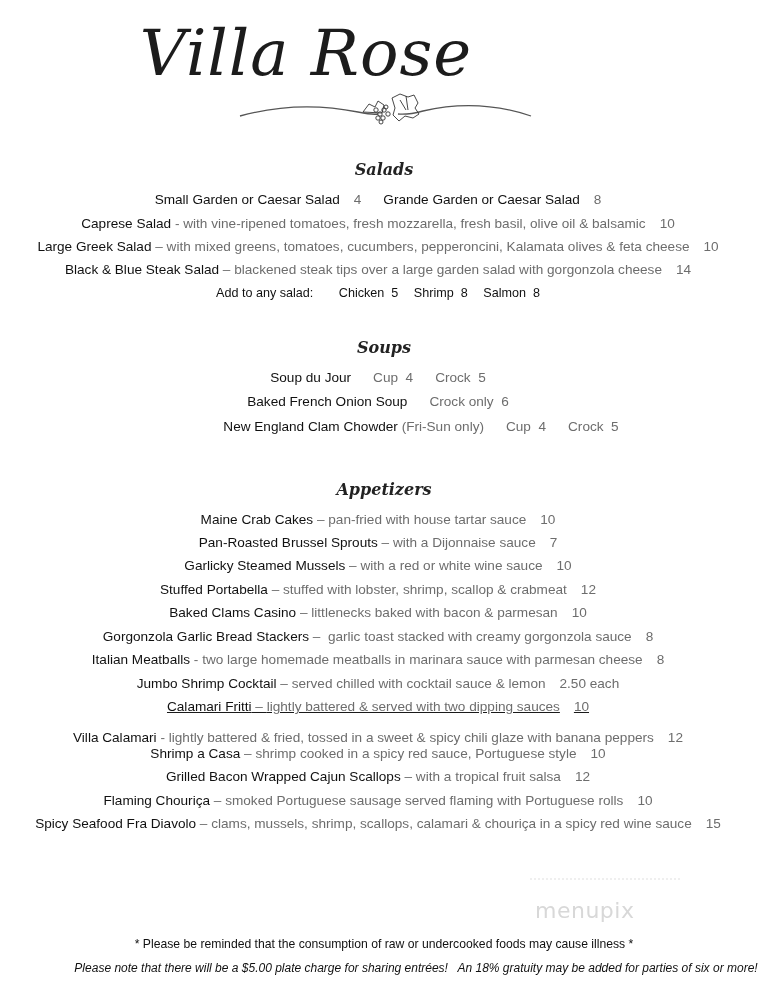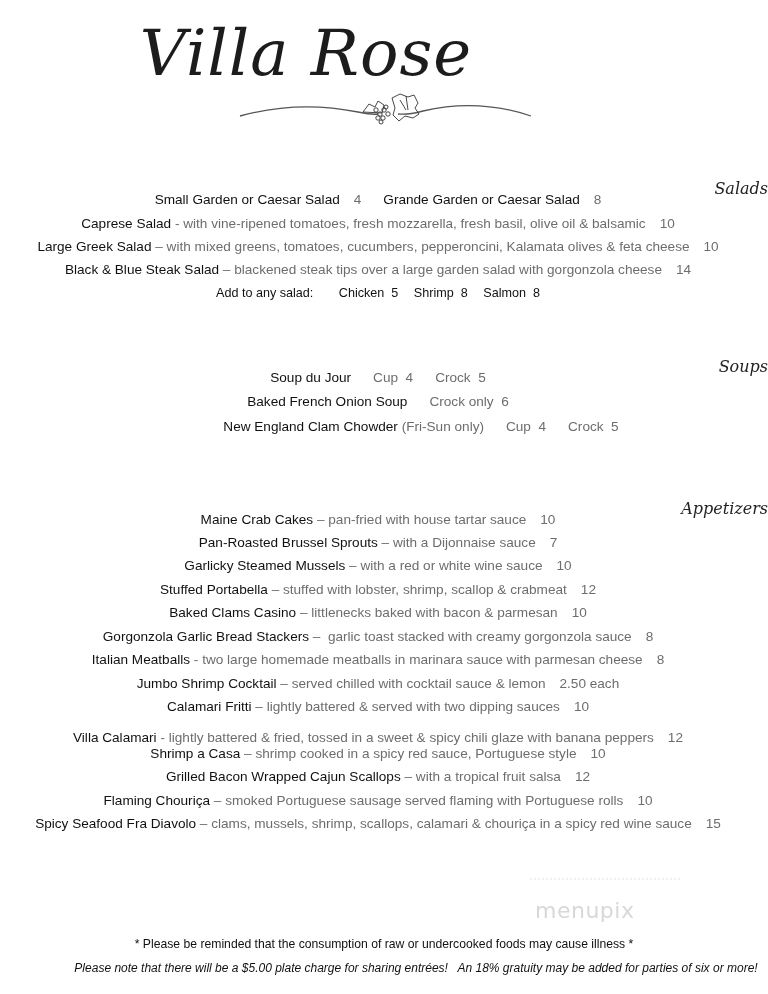--- a/index.html
+++ b/index.html
@@ -12,23 +12,23 @@
     position: absolute; left: 0; width: 612px; top: 14px;
     text-align: center;
     font-family: "DejaVu Serif", "Liberation Serif", serif;
     font-style: italic; font-size: 64px; line-height: 78px;
     color: #1c1c1c; letter-spacing: 1px;
   }
   .ornament {
     position: absolute; left: 238px; top: 86px; width: 295px; height: 40px;
   }
   .section-heading {
-    position: absolute; left: 0; width: 768px; text-align: right;
+    position: absolute; left: 0; width: 768px; text-align: center;
     font-family: "DejaVu Serif", "Liberation Serif", serif;
-    font-style: italic; font-weight: normal; font-size: 16px; color: #222; margin-top: 19px;
+    font-style: italic; font-weight: bold; font-size: 16px; color: #222;
   }
   .row {
     position: absolute; left: 12px; width: 732px; text-align: center;
     font-size: 13.6px; line-height: 18px; white-space: nowrap;
   }
   .name { color: #111; }
   .sep, .desc { color: #6d6d6d; }
   .price { color: #6d6d6d; margin-left: 14px; }
   .gap { display: inline-block; width: 22px; }
   .gap-s { display: inline-block; width: 12px; }
@@ -106,21 +106,21 @@
 <div class="section-heading" style="top:480px;">Appetizers</div>
 
 <div class="row" style="top:511px;"><span class="name">Maine Crab Cakes</span><span class="sep"> – </span><span class="desc">pan-fried with house tartar sauce</span><span class="price">10</span></div>
 <div class="row" style="top:534px;"><span class="name">Pan-Roasted Brussel Sprouts</span><span class="sep"> – </span><span class="desc">with a Dijonnaise sauce</span><span class="price">7</span></div>
 <div class="row" style="top:557px;"><span class="name">Garlicky Steamed Mussels</span><span class="sep"> – </span><span class="desc">with a red or white wine sauce</span><span class="price">10</span></div>
 <div class="row" style="top:581px;"><span class="name">Stuffed Portabella</span><span class="sep"> – </span><span class="desc">stuffed with lobster, shrimp, scallop &amp; crabmeat</span><span class="price">12</span></div>
 <div class="row" style="top:604px;"><span class="name">Baked Clams Casino</span><span class="sep"> – </span><span class="desc">littlenecks baked with bacon &amp; parmesan</span><span class="price">10</span></div>
 <div class="row" style="top:628px;"><span class="name">Gorgonzola Garlic Bread Stackers</span><span class="sep" style="white-space:pre"> –  </span><span class="desc">garlic toast stacked with creamy gorgonzola sauce</span><span class="price">8</span></div>
 <div class="row" style="top:651px;"><span class="name">Italian Meatballs</span><span class="sep"> - </span><span class="desc">two large homemade meatballs in marinara sauce with parmesan cheese</span><span class="price">8</span></div>
 <div class="row" style="top:675px;"><span class="name">Jumbo Shrimp Cocktail</span><span class="sep"> – </span><span class="desc">served chilled with cocktail sauce &amp; lemon</span><span class="price">2.50 each</span></div>
-<div class="row" style="top:698px;"><span class="name">Calamari Fritti</span><span class="sep"> – </span><span class="desc">lightly battered &amp; served with two dipping sauces</span><span class="price">10</span></div>
+<div class="row" style="top:698px;text-decoration:underline;"><span class="name">Calamari Fritti</span><span class="sep"> – </span><span class="desc">lightly battered &amp; served with two dipping sauces</span><span class="price">10</span></div>
 <div class="row" style="top:721px;margin-top:8px;"><span class="name">Villa Calamari</span><span class="sep"> - </span><span class="desc">lightly battered &amp; fried, tossed in a sweet &amp; spicy chili glaze with banana peppers</span><span class="price">12</span></div>
 <div class="row" style="top:745px;"><span class="name">Shrimp a Casa</span><span class="sep"> – </span><span class="desc">shrimp cooked in a spicy red sauce, Portuguese style</span><span class="price">10</span></div>
 <div class="row" style="top:768px;"><span class="name">Grilled Bacon Wrapped Cajun Scallops</span><span class="sep"> – </span><span class="desc">with a tropical fruit salsa</span><span class="price">12</span></div>
 <div class="row" style="top:792px;"><span class="name">Flaming Chouriça</span><span class="sep"> – </span><span class="desc">smoked Portuguese sausage served flaming with Portuguese rolls</span><span class="price">10</span></div>
 <div class="row" style="top:815px;"><span class="name">Spicy Seafood Fra Diavolo</span><span class="sep"> – </span><span class="desc">clams, mussels, shrimp, scallops, calamari &amp; chouriça in a spicy red wine sauce</span><span class="price">15</span></div>
 
 <div class="watermark-top"></div>
 <div class="watermark">menupix</div>
 
 <div class="note" style="top:937px;">* Please be reminded that the consumption of raw or undercooked foods may cause illness *</div>

